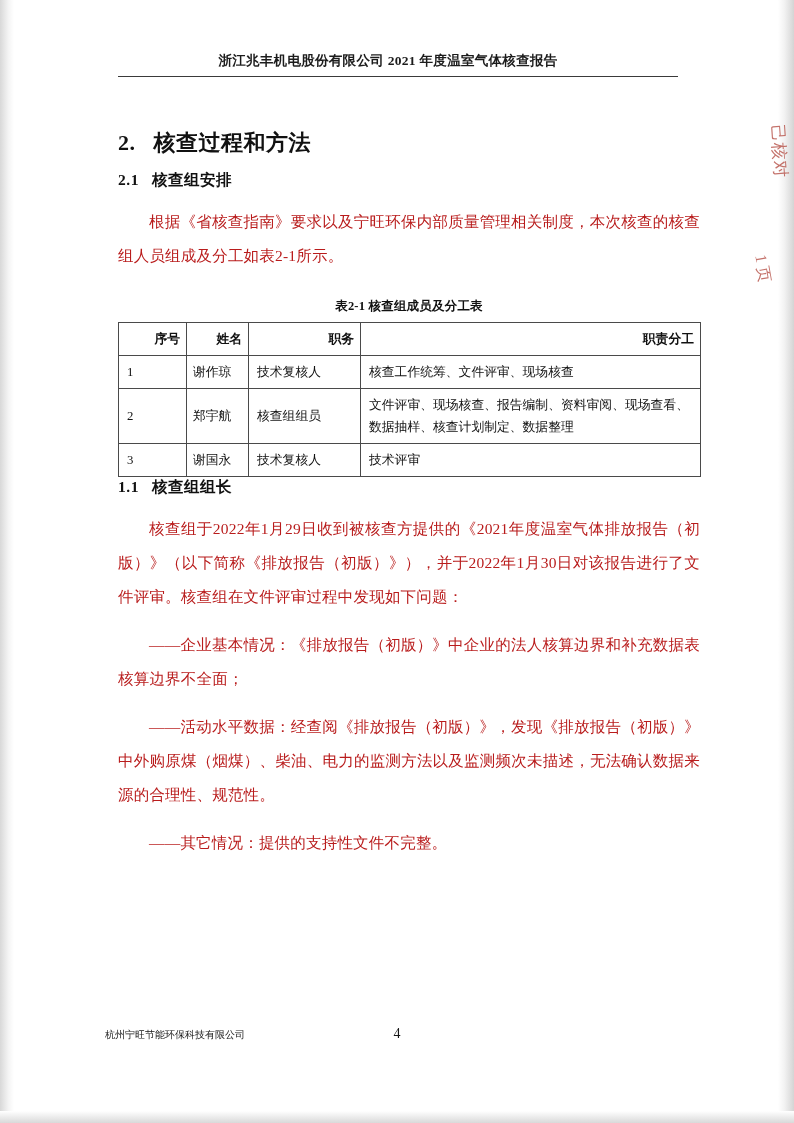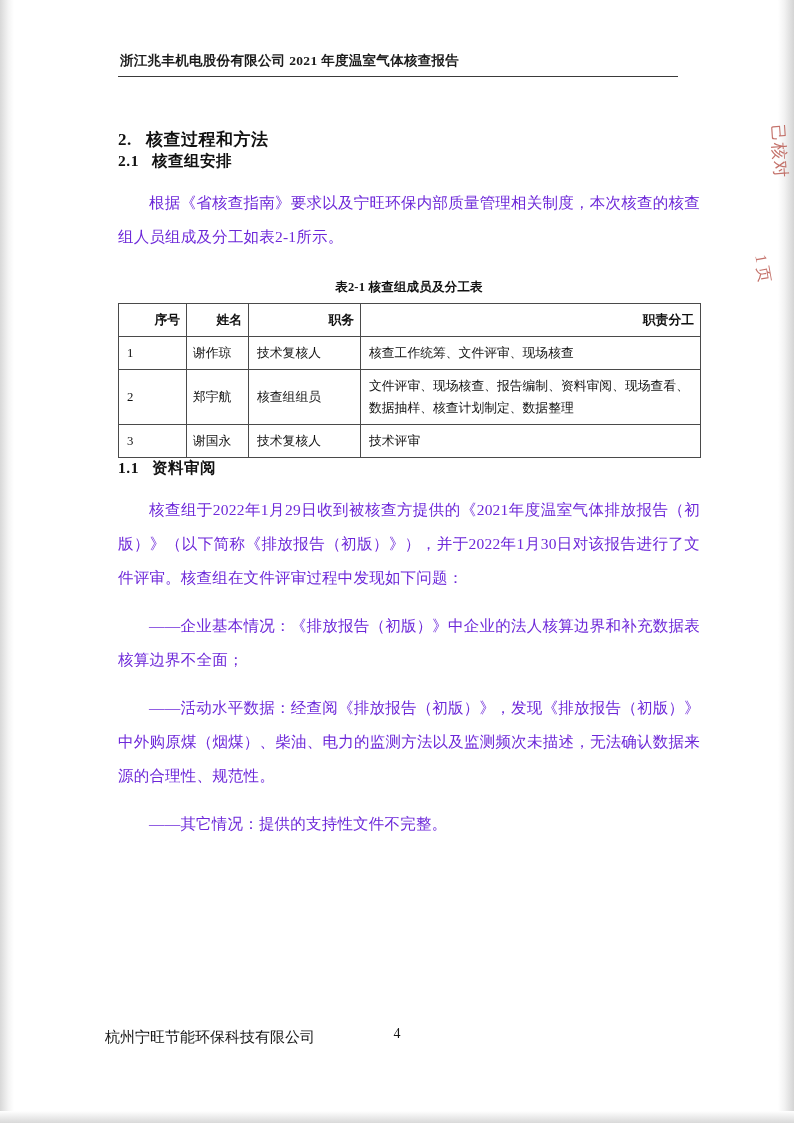--- a/index.html
+++ b/index.html
@@ -42,23 +42,24 @@
   .content {
     position: absolute;
     left: 0; top: 0;
     width: 794px;
     height: 1123px;
   }
 
   
   .header {
     position: absolute;
-    left: 120px;
+    left: 108px;
     top: 52px;
     width: 560px;
+    text-align: center;
     font-size: 13.5px;
     font-family: "Liberation Serif", serif;
     color: #1c1c1c;
     letter-spacing: 0.3px;
     font-weight: bold;
   }
   .header-rule {
     position: absolute;
     left: 118px;
     top: 76px;
@@ -69,41 +70,41 @@
 
   
   .body-area {
     position: absolute;
     left: 118px;
     top: 110px;
     width: 582px;
   }
 
   h2.sec {
-    font-size: 17px;
-    font-weight: bold;
-    margin: 0 0 0 0;
+    font-size: 22px;
+    font-weight: bold;
+    margin: 0 0 12px 0;
     color: #111;
     letter-spacing: 0.5px;
   }
   .sec-wrap { margin-top: 18px; }
   .sub-wrap { }
   h3.subsec {
     font-size: 15.5px;
     font-weight: bold;
     margin: 0;
     color: #111;
     letter-spacing: 0.5px;
   }
   p.para {
     font-size: 15.5px;
     line-height: 34px;
     margin: 14px 0 0 0;
     text-indent: 2em;
-    color: #6d28d9;
+    color: #b91c1c;
     text-align: justify;
     letter-spacing: 0.2px;
   }
   p.para.dash {
     text-indent: 2em;
   }
 
   
   .tbl-caption {
     margin-top: 25px;
@@ -144,21 +145,21 @@
   col.c1 { width: 68px; }
   col.c2 { width: 62px; }
   col.c3 { width: 112px; }
   col.c4 { width: 340px; }
 
   
   .footer-left {
     position: absolute;
     left: 105px;
     top: 1028px;
-    font-size: 15px;
+    font-size: 10px;
     color: #151515;
     font-family: "Liberation Serif", serif;
   }
   .footer-page {
     position: absolute;
     left: 0;
     top: 1026px;
     width: 794px;
     text-align: center;
     font-size: 14px;
@@ -257,21 +258,21 @@
             <td class="l">技术复核人</td>
             <td class="l">技术评审</td>
           </tr>
         </tbody>
       </table>
 
       <div class="sub-wrap">
         <h3 class="subsec">
           <span>1.1</span>
           &nbsp;
-          <span>资料审阅</span>
+          <span>核查组组长</span>
         </h3>
       </div>
 
       <p class="para">核查组于2022年1月29日收到被核查方提供的《2021年度温室气体排放报告（初版）》（以下简称《排放报告（初版）》），并于2022年1月30日对该报告进行了文件评审。核查组在文件评审过程中发现如下问题：</p>
       <p class="para dash">——企业基本情况：《排放报告（初版）》中企业的法人核算边界和补充数据表核算边界不全面；</p>
       <p class="para dash">——活动水平数据：经查阅《排放报告（初版）》，发现《排放报告（初版）》中外购原煤（烟煤）、柴油、电力的监测方法以及监测频次未描述，无法确认数据来源的合理性、规范性。</p>
       <p class="para dash">——其它情况：提供的支持性文件不完整。</p>
 
     </div>
 

